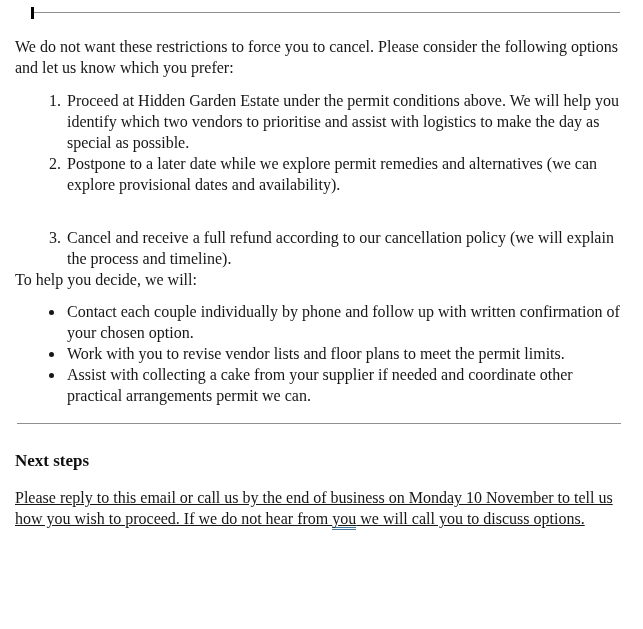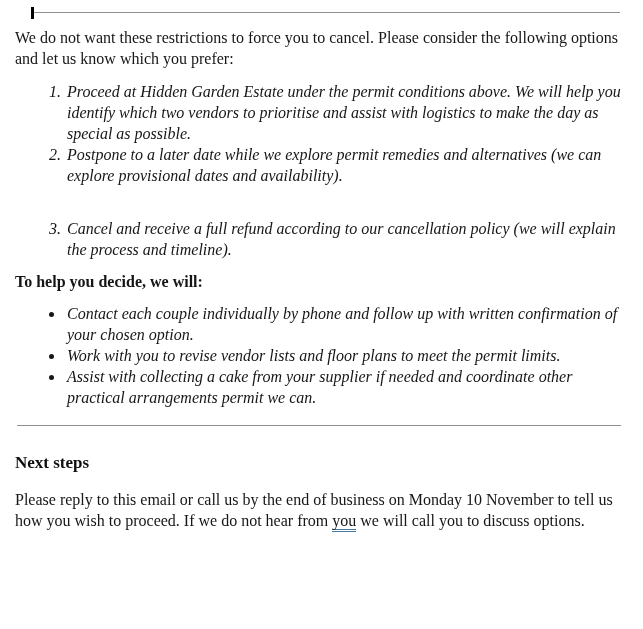--- a/index.html
+++ b/index.html
@@ -26,25 +26,25 @@
     position: absolute; left: 19px; right: 9px; top: 0;
     height: 1px; background: #c2c2c2; border-top: 1px solid #8f8f8f;
   }
 
   h2 {
     font-size: 17px; line-height: 22px; font-weight: bold;
     color: #0f0f0f; margin-top: 26px;
   }
   h2.next { }
 
-  p { margin-top: 13px; }
-  p.decide { margin-top: 11px; font-weight: bold; }
-  p.closing { margin-top: 15px; }
+  p { margin-top: 22px; }
+  p.decide { margin-top: 0; }
+  p.closing { margin-top: 15px; text-decoration: underline; }
 
-  ol, ul { margin-top: 12px; padding-left: 50px; list-style-position: outside; font-style: italic; }
+  ol, ul { margin-top: 12px; padding-left: 50px; list-style-position: outside; }
   ol li, ul li { padding-left: 2px; }
   li.gap-before { margin-top: 32px; }
   ul { margin-top: 11px; }
   ul li { list-style-type: disc; }
 
   .mid-rule {
     border: 0; height: 1px; background: #c6c6c6;
     border-top: 1px solid #8f8f8f;
     margin: 17px 8px 0 2px;
   }

